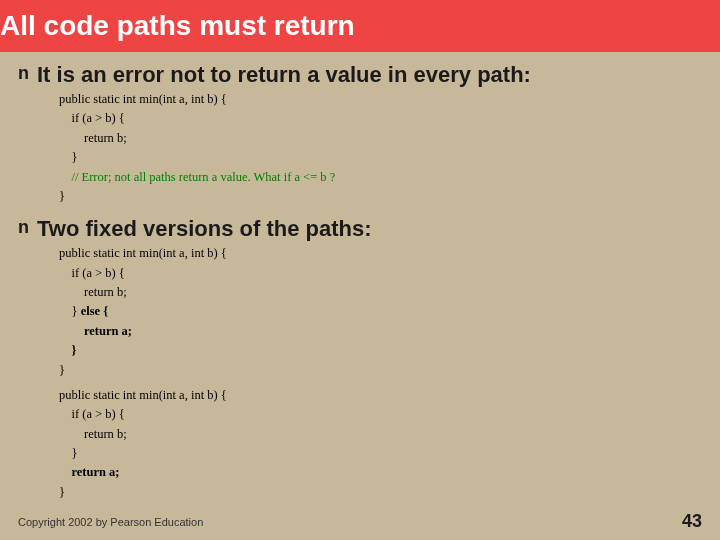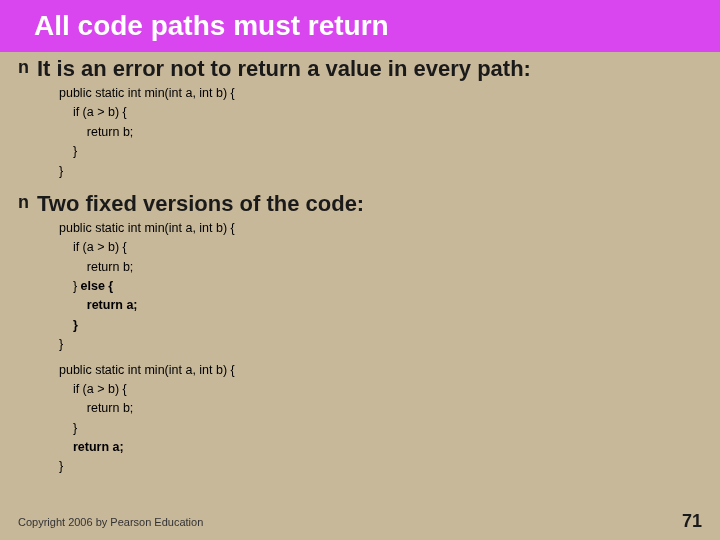--- a/index.html
+++ b/index.html
@@ -13,23 +13,23 @@
     }
 
     .slide {
       width: 720px;
       height: 540px;
       background: #c8b89a;
       position: relative;
     }
 
     .title-bar {
-      background: #d946ef;
-      padding: 10px 20px 10px 34px;
-      margin-bottom: 4px;
+      background: #ef4444;
+      padding: 10px 20px 10px 0;
+      margin-bottom: 10px;
     }
 
     .title-bar h1 {
       color: #ffffff;
       font-size: 28px;
       font-weight: bold;
       font-family: Arial, sans-serif;
     }
 
     .content {
@@ -52,21 +52,21 @@
     }
 
     .bullet-text {
       color: #1a1a1a;
       font-size: 22px;
       font-weight: bold;
       font-family: Arial, sans-serif;
     }
 
     .code-block {
-      font-family: Liberation Sans, sans-serif;
+      font-family: Liberation Serif, serif;
       font-size: 12.5px;
       color: #000000;
       background: transparent;
       margin-left: 22px;
       margin-top: 2px;
       line-height: 1.55;
     }
 
     .code-line {
       white-space: pre;
@@ -124,29 +124,30 @@
 
     <div class="bullet-section">
       <span class="bullet">n</span>
       <div>
         <span class="bullet-text">It is an error not to return a value in every path:</span>
         <div class="code-block">
           <span class="code-line">public static int min(int a, int b) {</span>
           <span class="code-line">    if (a &gt; b) {</span>
           <span class="code-line">        return b;</span>
           <span class="code-line">    }</span>
+          <span class="code-line code-comment">    // Error; not all paths return a value. What if a &lt;= b ?</span>
           <span class="code-line">}</span>
         </div>
       </div>
     </div>
 
     <div class="bullet-section second-bullet">
       <span class="bullet">n</span>
       <div>
-        <span class="bullet-text">Two fixed versions of the code:</span>
+        <span class="bullet-text">Two fixed versions of the paths:</span>
         
         <div class="code-block">
           <span class="code-line">public static int min(int a, int b) {</span>
           <span class="code-line">    if (a &gt; b) {</span>
           <span class="code-line">        return b;</span>
           <span class="code-line">    } <span class="code-keyword">else {</span></span>
           <span class="code-line">        <span class="code-keyword">return a;</span></span>
           <span class="code-line">    <span class="code-keyword">}</span></span>
           <span class="code-line">}</span>
         </div>
@@ -158,17 +159,17 @@
           <span class="code-line">    }</span>
           <span class="code-line">    <span class="code-keyword">return a;</span></span>
           <span class="code-line">}</span>
         </div>
       </div>
     </div>
 
   </div>
 
   <div class="footer">
-    <span class="footer-text">Copyright 2006 by Pearson Education</span>
-    <span class="page-number">71</span>
+    <span class="footer-text">Copyright 2002 by Pearson Education</span>
+    <span class="page-number">43</span>
   </div>
 
 </div>
 
 </body></html>

